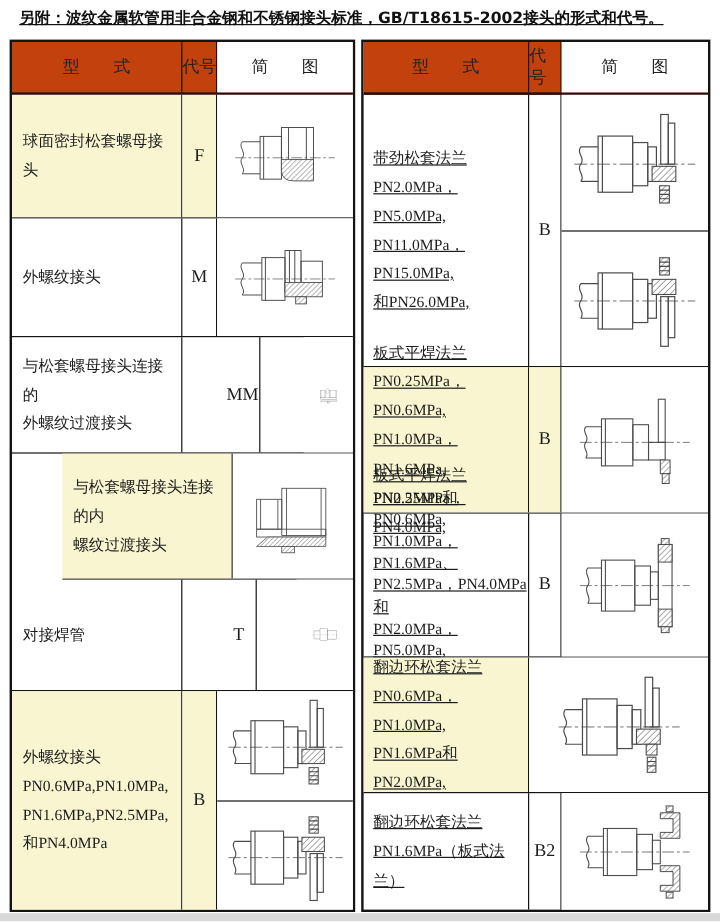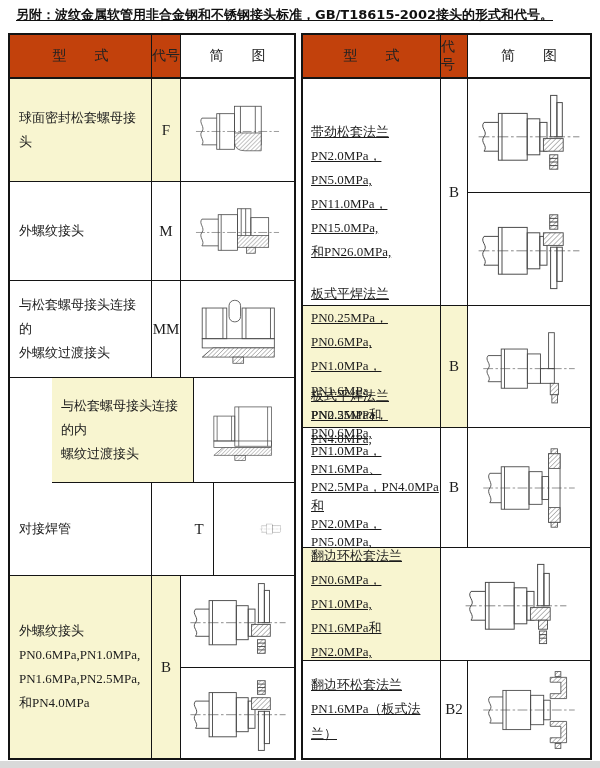--- a/index.html
+++ b/index.html
@@ -30,21 +30,21 @@
   .row.grow{flex:1 1 auto;}
   .cell{box-sizing:border-box;border-right:1.5px solid #141414;min-width:0;}
   .cell:last-child{border-right:none;}
   
   #tblL .c-type{flex:0 0 142px;}
   #tblL .c-code{flex:0 0 29px;}
   #tblR .c-type{flex:0 0 138px;}
   #tblR .c-code{flex:0 0 27px;}
   .c-diag{flex:1 1 auto;display:flex;align-items:center;justify-content:center;background:#fff;padding:12px;}
   
-  .hL1{flex:0 0 99px;} .hL2{flex:0 0 103px;} .hL3{flex:0 0 97px;}
+  .hL1{flex:0 0 99px;} .hL2{flex:0 0 103px;} .hL3{flex:0 0 97px;gap:36px;}
   .hL4{flex:0 0 105px;margin-left:42px;} .hL5{flex:0 0 93px;gap:33px;}
   
   .hR1{flex:0 0 227px;} .hR2{flex:0 0 122px;} .hR3{flex:0 0 120px;} .hR4{flex:0 0 113px;}
   .t-type{
     display:flex;align-items:center;font-size:13px;line-height:1.85;
     padding:4px 3px 4px 9px;white-space:pre-line;
   }
   #tblR .t-type{padding-left:8px;padding-right:0;text-decoration:underline;}
   .t-type.lines6{line-height:1.4;}
   .t-code{display:flex;align-items:center;justify-content:center;font-size:15px;}

